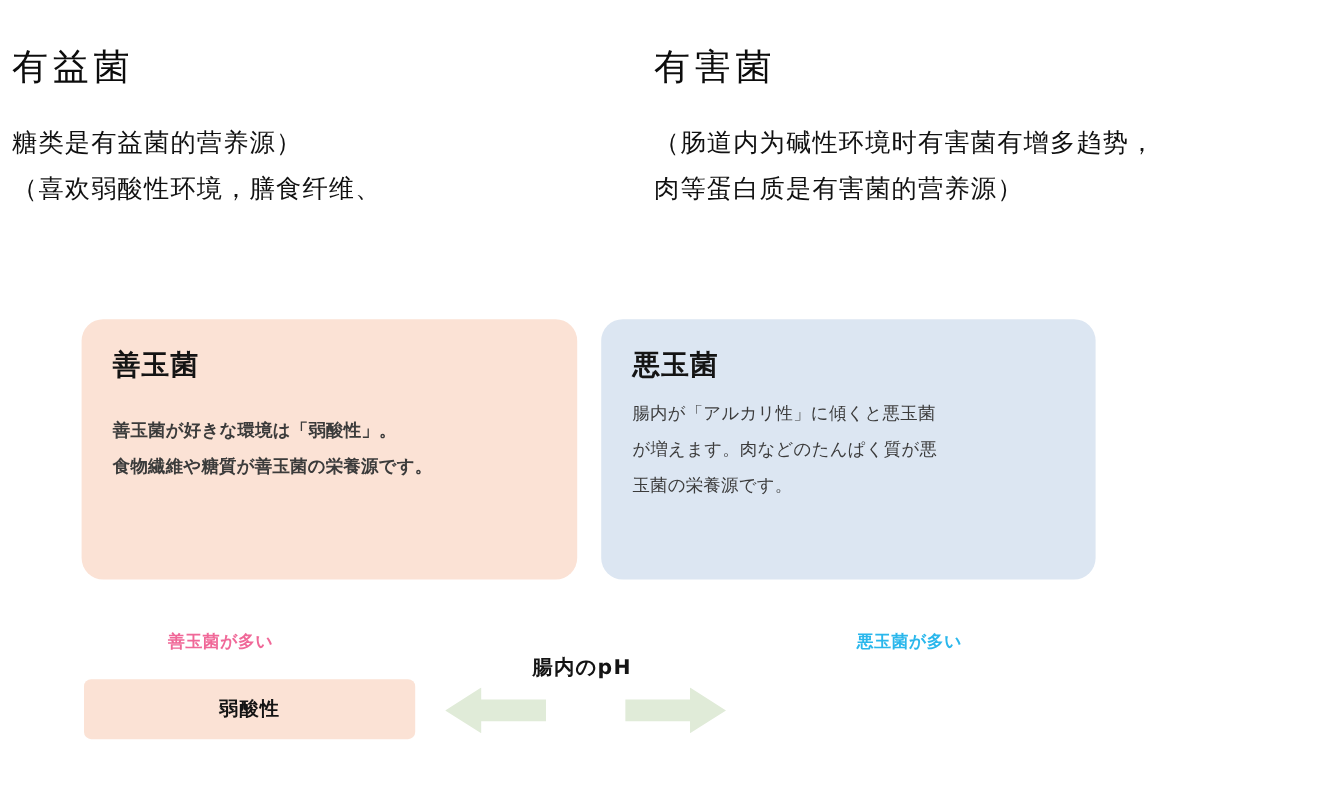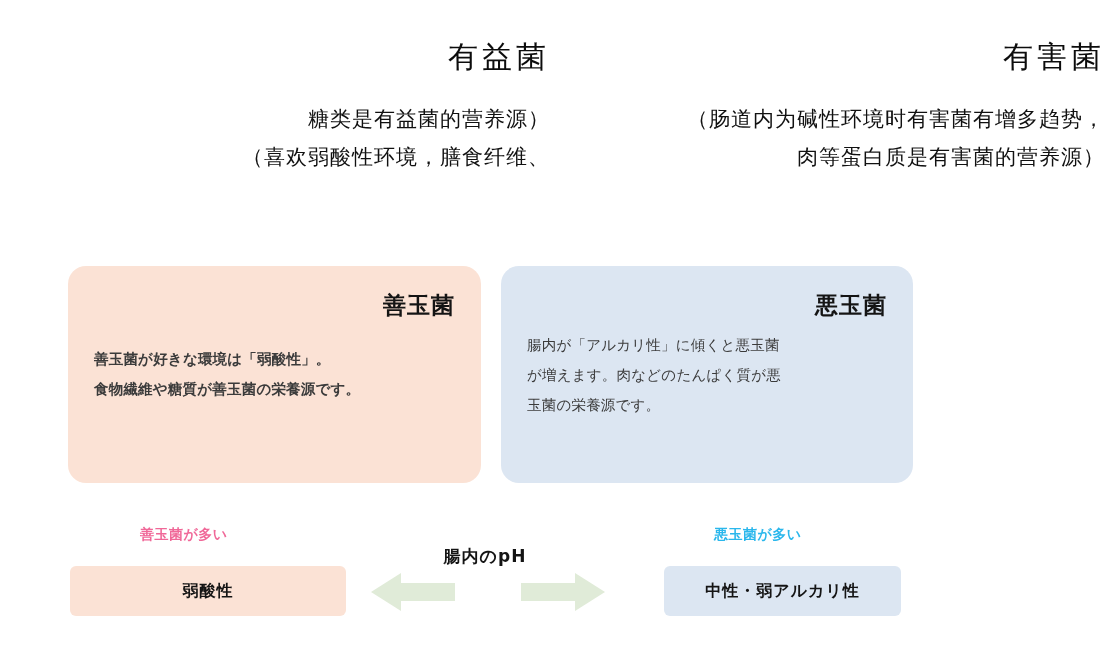--- a/index.html
+++ b/index.html
@@ -15,21 +15,21 @@
     overflow: hidden;
     font-family: "DejaVu Sans", "Liberation Sans", sans-serif;
     color: #111111;
   }
 
   
   .annot-col {
     position: absolute;
     top: 36px;
     font-family: "DejaVu Serif", "Liberation Serif", serif;
-    text-align: right;
+    text-align: left;
   }
   #annot-left  { left: 10px;  width: 540px; }
   #annot-right { left: 545px; width: 560px; }
 
   .annot-title {
     font-size: 30px;
     line-height: 42px;
     letter-spacing: 4px;
     color: #0c0c0c;
     font-weight: 400;
@@ -59,21 +59,21 @@
   }
   #card-bad {
     left: 501px; top: 266px;
     width: 412px; height: 217px;
     background: #dce6f2;
     padding: 22px 26px 0 26px;
   }
   .card-title {
     font-size: 23px;
     font-weight: bold;
-    text-align: right;
+    text-align: left;
     letter-spacing: 1px;
     color: #141414;
     margin: 0 0 8px 0;
     line-height: 34px;
   }
   .card-body {
     font-size: 14.5px;
     line-height: 30px;
     color: #3b3b3b;
     letter-spacing: 0.2px;
@@ -166,21 +166,20 @@
 </div>
 
 <div id="ph-row">
 
   <div class="ph-caption" id="caption-good">善玉菌が多い</div>
 
   <div class="ph-caption" id="caption-bad">悪玉菌が多い</div>
 
   <div class="ph-bar" id="bar-acid">弱酸性</div>
 
-  <div class="ph-bar" id="bar-alkaline">中性・弱アルカリ性</div>
 
   <div id="ph-label">腸内のpH</div>
 
   <span class="arrow" id="arrow-left">
     <svg width="84" height="38" viewBox="0 0 84 38" xmlns="http://www.w3.org/2000/svg">
       <polygon points="0,19 30,0 30,10 84,10 84,28 30,28 30,38" fill="#e0ebd8"></polygon>
     </svg>
   </span>
 
   <span class="arrow" id="arrow-right">

